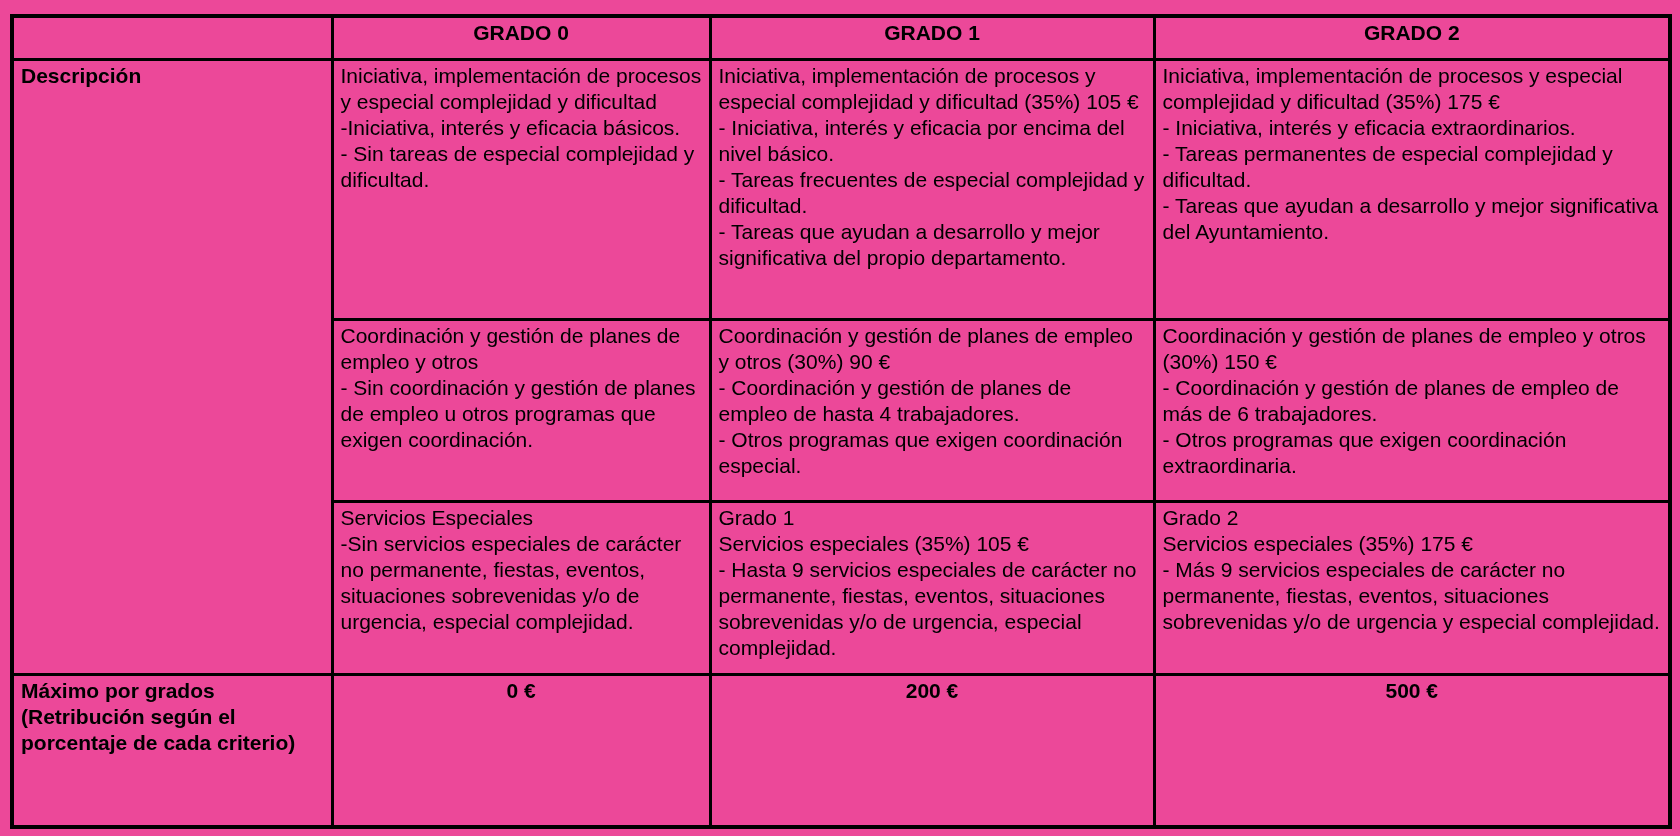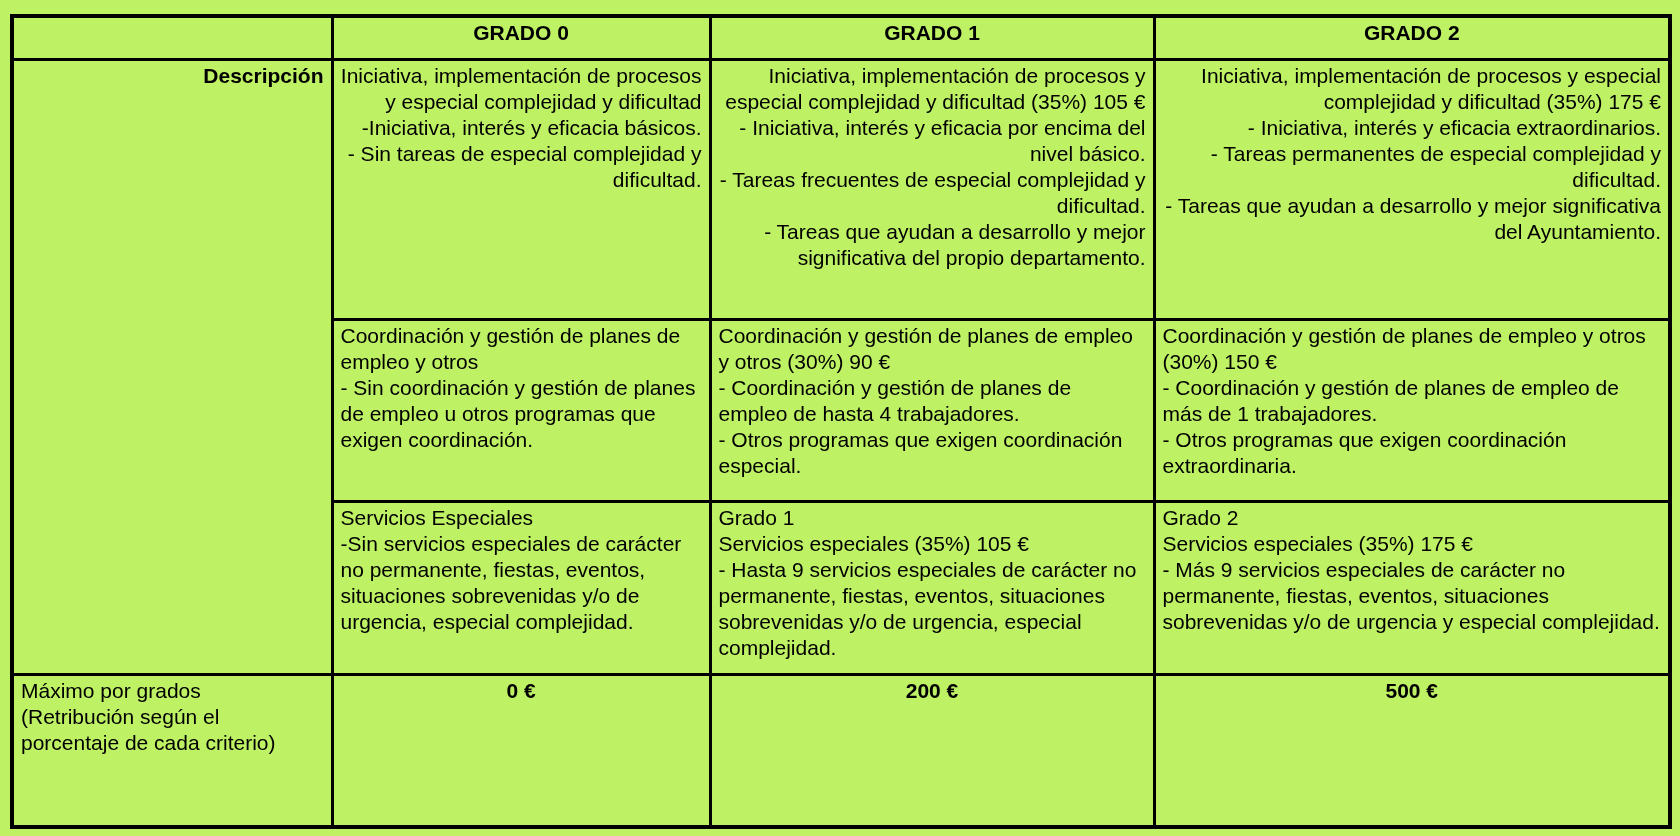--- a/index.html
+++ b/index.html
@@ -8,21 +8,21 @@
     background: #ffffff;
     width: 1680px;
     height: 836px;
     font-family: "Liberation Sans", sans-serif;
     color: #000000;
   }
   .sheet {
     position: relative;
     width: 1680px;
     height: 836px;
-    background: #bef264;
+    background: #ec4899;
     overflow: hidden;
   }
   table.grades {
     position: absolute;
     left: 10px;
     top: 14px;
     width: 1658px;
     border-collapse: collapse;
     table-layout: fixed;
     border: 4px solid #000;
@@ -52,34 +52,34 @@
   }
   .cell-title {
     font-weight: normal;
     white-space: pre-line;
   }
   .cell-body {
     white-space: pre-line;
   }
   td.footer-label {
     vertical-align: middle;
-    font-weight: normal;
+    font-weight: bold;
     font-size: 22px;
     line-height: 27px;
     padding-left: 12px;
     white-space: pre-line;
   }
   td.footer-value {
     vertical-align: middle;
     text-align: center;
     font-weight: bold;
     font-size: 22px;
   }
   tr.r-head   { height: 41px; }
-  tr.r-crit1  { height: 260px; text-align: right; }
+  tr.r-crit1  { height: 260px; }
   tr.r-crit2  { height: 182px; }
   tr.r-crit3  { height: 173px; }
   tr.r-footer { height: 152px; }
 </style>
 </head>
 <body>
 
 <div class="sheet">
   <table class="grades">
     <colgroup>
@@ -122,21 +122,21 @@
           <div class="cell-title">Coordinación y gestión de planes de empleo y otros</div>
           <div class="cell-body">- Sin coordinación y gestión de planes de empleo u otros programas que exigen coordinación.</div>
         </td>
         <td>
           <div class="cell-title">Coordinación y gestión de planes de empleo y otros (30%) 90 €</div>
           <div class="cell-body">- Coordinación y gestión de planes de empleo de hasta 4 trabajadores.
 - Otros programas que exigen coordinación especial.</div>
         </td>
         <td>
           <div class="cell-title">Coordinación y gestión de planes de empleo y otros (30%) 150 €</div>
-          <div class="cell-body">- Coordinación y gestión de planes de empleo de más de 1 trabajadores.
+          <div class="cell-body">- Coordinación y gestión de planes de empleo de más de 6 trabajadores.
 - Otros programas que exigen coordinación extraordinaria.</div>
         </td>
       </tr>
 
       <tr class="r-crit3">
         <td>
           <div class="cell-title">Servicios Especiales</div>
           <div class="cell-body">-Sin servicios especiales de carácter no permanente, fiestas, eventos, situaciones sobrevenidas y/o de urgencia, especial complejidad.</div>
         </td>
         <td>

